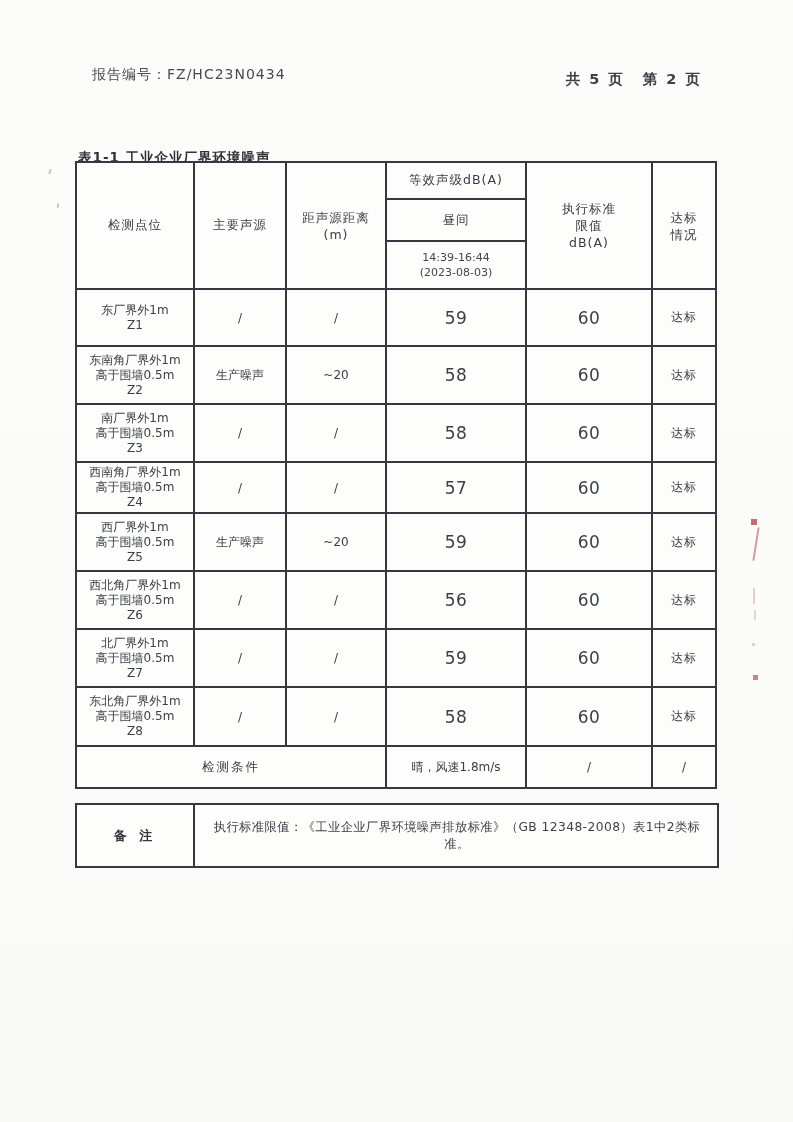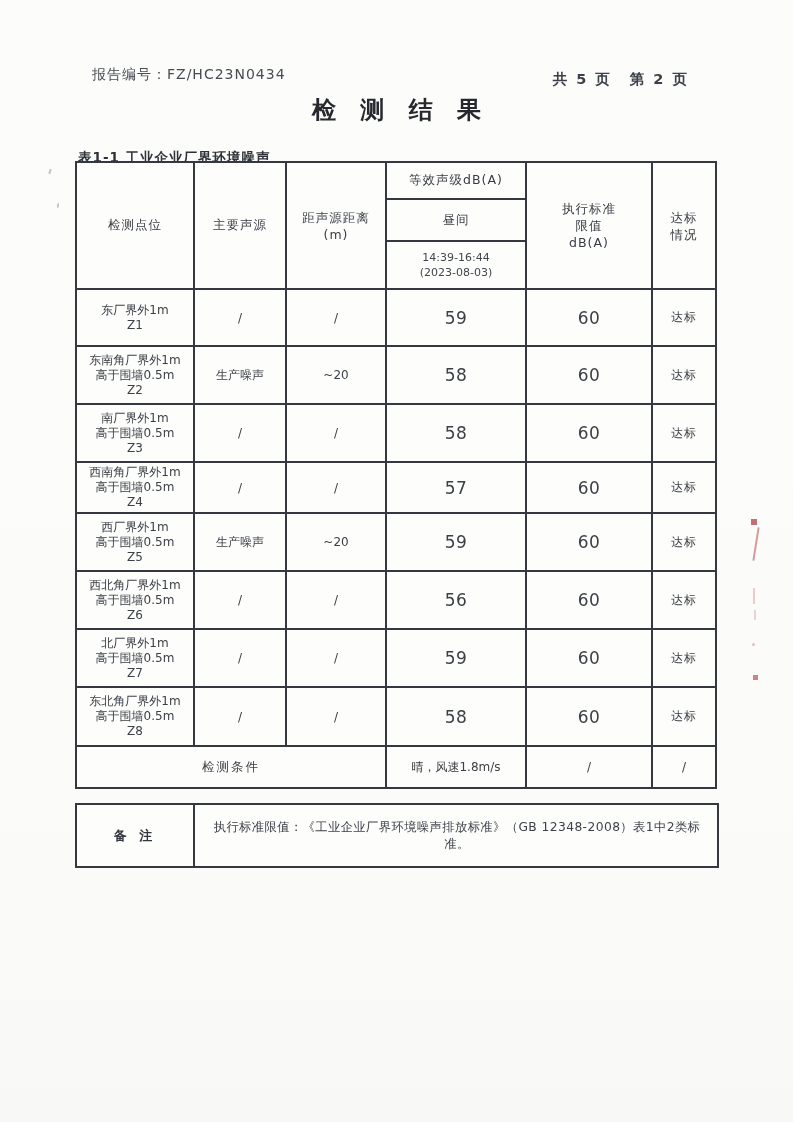--- a/index.html
+++ b/index.html
@@ -13,21 +13,21 @@
   }
   .page {
     position: absolute; inset: 0;
     background: linear-gradient(180deg, #fcfcfa 0%, #fbfbf9 70%, #f8f8f6 100%);
   }
   .report-line {
     position: absolute; top: 66px; left: 92px;
     font-size: 14px; color: #474c54; letter-spacing: 1px;
   }
   .pages-line {
-    position: absolute; top: 70px; right: 104px;
+    position: absolute; top: 70px; right: 91px;
     font-size: 14.5px; font-weight: bold; color: #3c4149; letter-spacing: 2px;
   }
   .pages-line .gap { display: inline-block; width: 18px; }
   .doc-title {
     position: absolute; top: 94px; left: 0; width: 100%;
     text-align: center;
     font-size: 24px; font-weight: bold; color: #26282d;
     letter-spacing: 8px; text-indent: 8px;
   }
   .table-caption {
@@ -78,21 +78,20 @@
 </style>
 </head>
 <body>
 
 <div class="page">
 
   <div class="report-line"><span>报告编号：</span><span>FZ/HC23N0434</span></div>
 
   <div class="pages-line"><span>共 5 页</span><span class="gap"></span><span>第 2 页</span></div>
 
-  <div class="doc-title">检 测 结 果</div>
 
   <div class="table-caption">表1-1  工业企业厂界环境噪声</div>
 
   <table class="main-table">
     <colgroup>
       <col style="width:118px">
         <col style="width:92px">
         <col style="width:100px">
       <col style="width:140px">
         <col style="width:126px">

